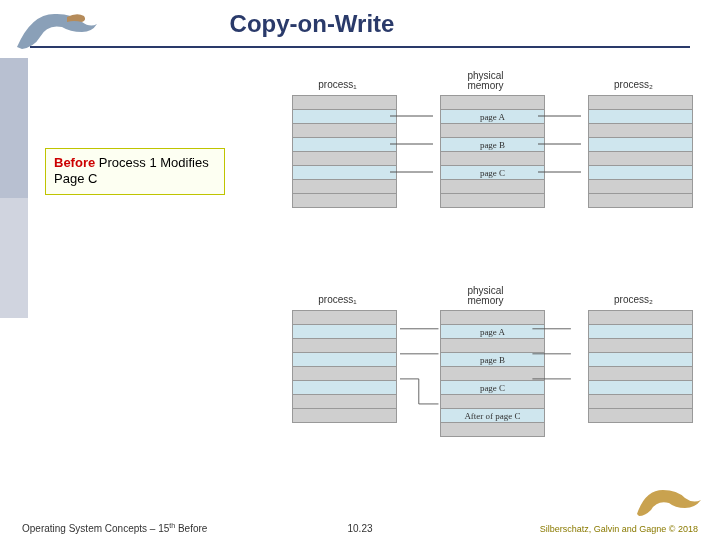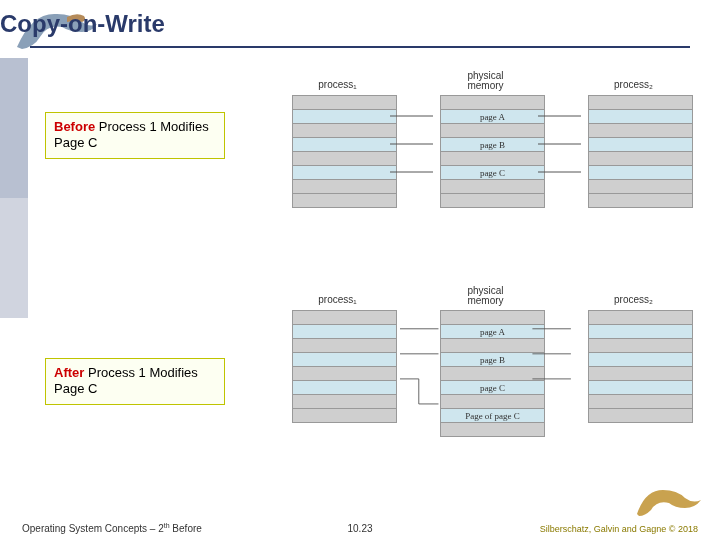--- a/index.html
+++ b/index.html
@@ -1,25 +1,25 @@
 <!DOCTYPE html>
 <html><head>
 <meta charset="utf-8">
 <style>
   * { box-sizing: border-box; margin: 0; padding: 0; }
   html, body { width: 720px; height: 540px; font-family: Verdana, Arial, sans-serif; background: #fff; overflow: hidden; }
   .slide { position: relative; width: 720px; height: 540px; background: #fff; }
-  .title { position: absolute; top: 10px; left: 0; width: 624px; font-size: 24px; font-weight: bold; color: #2a3a6a; }
+  .title { position: absolute; top: 10px; left: 0; width: 624px; text-align: center; font-size: 24px; font-weight: bold; color: #2a3a6a; }
   .title-rule { position: absolute; top: 46px; left: 30px; width: 660px; height: 0; border-top: 2px solid #2a3a6a; }
   .dino-top { position: absolute; top: 2px; left: 12px; width: 100px; height: 50px; }
   .dino-bot { position: absolute; bottom: 22px; right: 15px; width: 70px; height: 40px; }
   .sidebar { position: absolute; top: 58px; left: 0; width: 28px; height: 430px; background: #fff; }
   .sidebar .g1 { width: 28px; height: 140px; background: #b8c0d1; }
   .sidebar .g2 { width: 28px; height: 120px; background: #d0d4df; }
-  .callout { position: absolute; left: 45px; width: 180px; padding: 6px 8px; background: #fdfff2; border: 1px solid #bfc400; font-size: 13px; line-height: 1.25; }
+  .callout { position: absolute; left: 45px; width: 180px; padding: 6px 8px; background: #fdfff2; border: 1px solid #bfc400; font-size: 13px; line-height: 1.25; margin-top: 36px; }
   .callout .k { color: #c00; font-weight: bold; }
   .cb-before { top: 112px; }
   .cb-after  { top: 358px; }
   .fig { position: absolute; }
   .fig-before { top: 75px; left: 285px; width: 400px; height: 170px; }
   .fig-after  { top: 290px; left: 285px; width: 400px; height: 190px; }
   .col { position: absolute; width: 105px; }
   .col-l { left: 0; }
   .col-m { left: 148px; }
   .col-r { left: 296px; }
@@ -53,24 +53,20 @@
   <div class="title">Copy-on-Write</div>
   <div class="title-rule"></div>
 
   <div class="sidebar">
     <div class="g1"></div>
       <div class="g2"></div>
   </div>
 
   <div class="callout cb-before">
     <span class="k">Before</span>
-    <span> Process 1 Modifies Page C</span>
-  </div>
-  <div class="callout cb-after">
-    <span class="k">After</span>
     <span> Process 1 Modifies Page C</span>
   </div>
 
   <div class="fig fig-before">
     <div class="col col-l">
       <div class="col-label">process₁</div>
       <div class="stack">
         <div class="row grey"></div>
           <div class="row cy"></div>
           <div class="row grey"></div>
@@ -135,21 +131,21 @@
     <div class="col col-m">
       <div class="col-label">physical<br>memory</div>
       <div class="stack">
         <div class="row grey"></div>
         <div class="row cy">page A</div>
         <div class="row grey"></div>
         <div class="row cy">page B</div>
         <div class="row grey"></div>
         <div class="row cy">page C</div>
         <div class="row grey"></div>
-        <div class="row cy">Page of page C</div>
+        <div class="row cy">After of page C</div>
         <div class="row grey"></div>
       </div>
     </div>
     <div class="col col-r">
       <div class="col-label">process₂</div>
       <div class="stack">
         <div class="row grey"></div>
           <div class="row cy"></div>
           <div class="row grey"></div>
         <div class="row cy"></div>
@@ -167,19 +163,19 @@
         <line x1="126" y1="77" x2="126" y2="105"></line>
         <line x1="126" y1="105" x2="148" y2="105"></line>
       <line x1="253" y1="21" x2="296" y2="21"></line>
         <line x1="253" y1="49" x2="296" y2="49"></line>
         <line x1="253" y1="77" x2="296" y2="77"></line>
     </svg>
   </div>
 
   <div class="footer">
     <div class="foot-l">
-      <span>Operating System Concepts – 2</span><sup>th</sup><span> Before</span>
+      <span>Operating System Concepts – 15</span><sup>th</sup><span> Before</span>
     </div>
     <div class="foot-c">10.23</div>
     <div class="foot-r">Silberschatz, Galvin and Gagne © 2018</div>
   </div>
 
 </div>
 
 </body></html>

